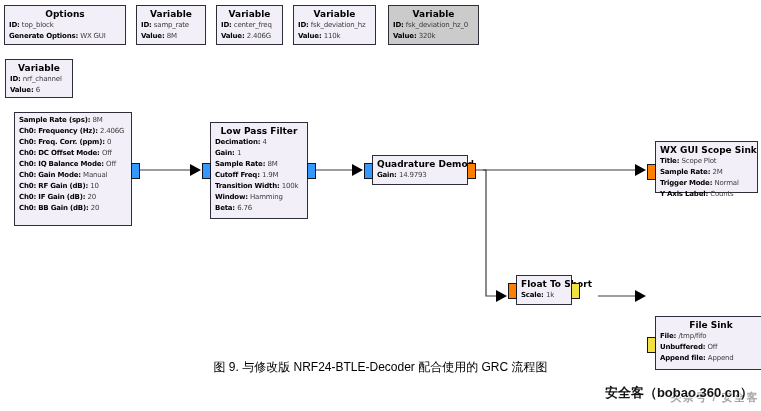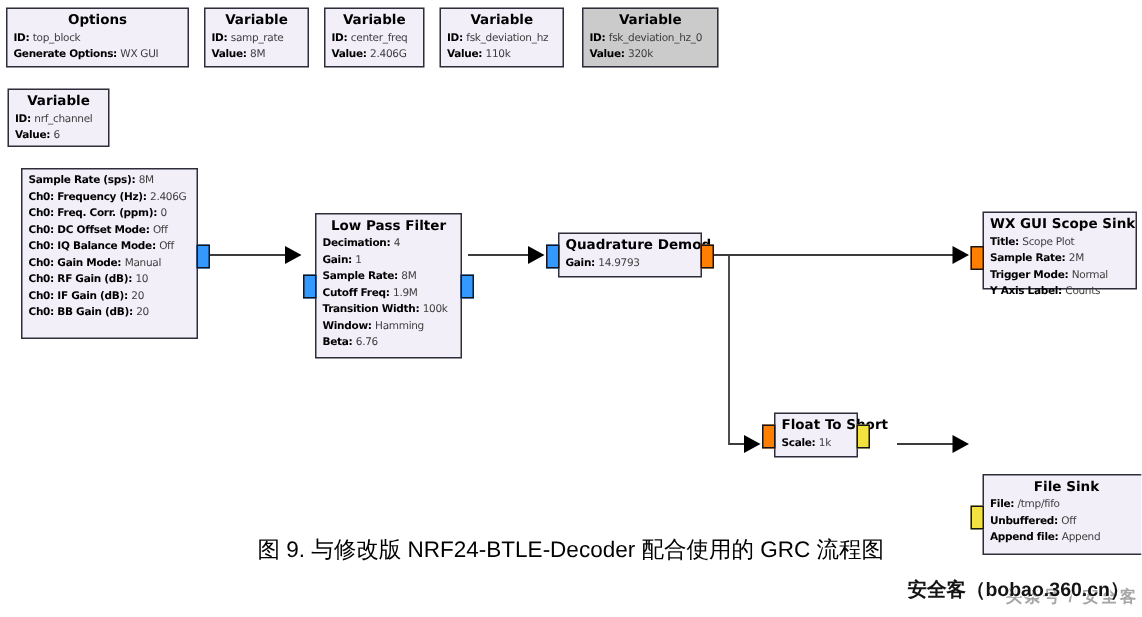--- a/index.html
+++ b/index.html
@@ -34,29 +34,29 @@
   .port.short   { background:#F2E13E; }
 
   
   #b-options   { left:4px;   top:5px;   width:122px; height:40px; }
   #b-samp      { left:136px; top:5px;   width:70px;  height:40px; }
   #b-center    { left:216px; top:5px;   width:67px;  height:40px; }
   #b-fsk       { left:293px; top:5px;   width:83px;  height:40px; }
   #b-fsk0      { left:388px; top:5px;   width:91px;  height:40px; }
   #b-nrf       { left:5px;   top:59px;  width:68px;  height:39px; }
   #b-osmocom   { left:14px;  top:112px; width:118px; height:114px; }
-  #b-lpf       { left:210px; top:122px; width:98px;  height:97px;margin-top:20px; }
+  #b-lpf       { left:210px; top:122px; width:98px;  height:97px; }
   #b-quad      { left:372px; top:155px; width:96px;  height:30px; }
   #b-scope     { left:655px; top:141px; width:103px; height:52px; }
   #b-f2s       { left:516px; top:275px; width:56px;  height:30px; }
   #b-fsink     { left:655px; top:268px; width:112px;  height:54px;margin-top:48px; }
 
   .caption {
     position:absolute; left:0; top:355px; width:761px; text-align:center;
-    font-size:15px; line-height:24px; color:#000; z-index:2;
+    font-size:12px; line-height:24px; color:#000; z-index:2;
     font-family:"Liberation Sans","DejaVu Sans",sans-serif;
   }
   .watermark { position:absolute; right:2px; top:382px; width:230px; height:28px; z-index:2; }
   .wm-ghost {
     position:absolute; right:0; top:8px; color:#a6a6a6; font-size:11px; font-weight:bold;
     letter-spacing:1.5px; white-space:nowrap;
     font-family:"Liberation Sans","DejaVu Sans",sans-serif;
   }
   .wm-main {
     position:absolute; right:6px; top:2px; color:#141414; font-size:13px; font-weight:bold;

